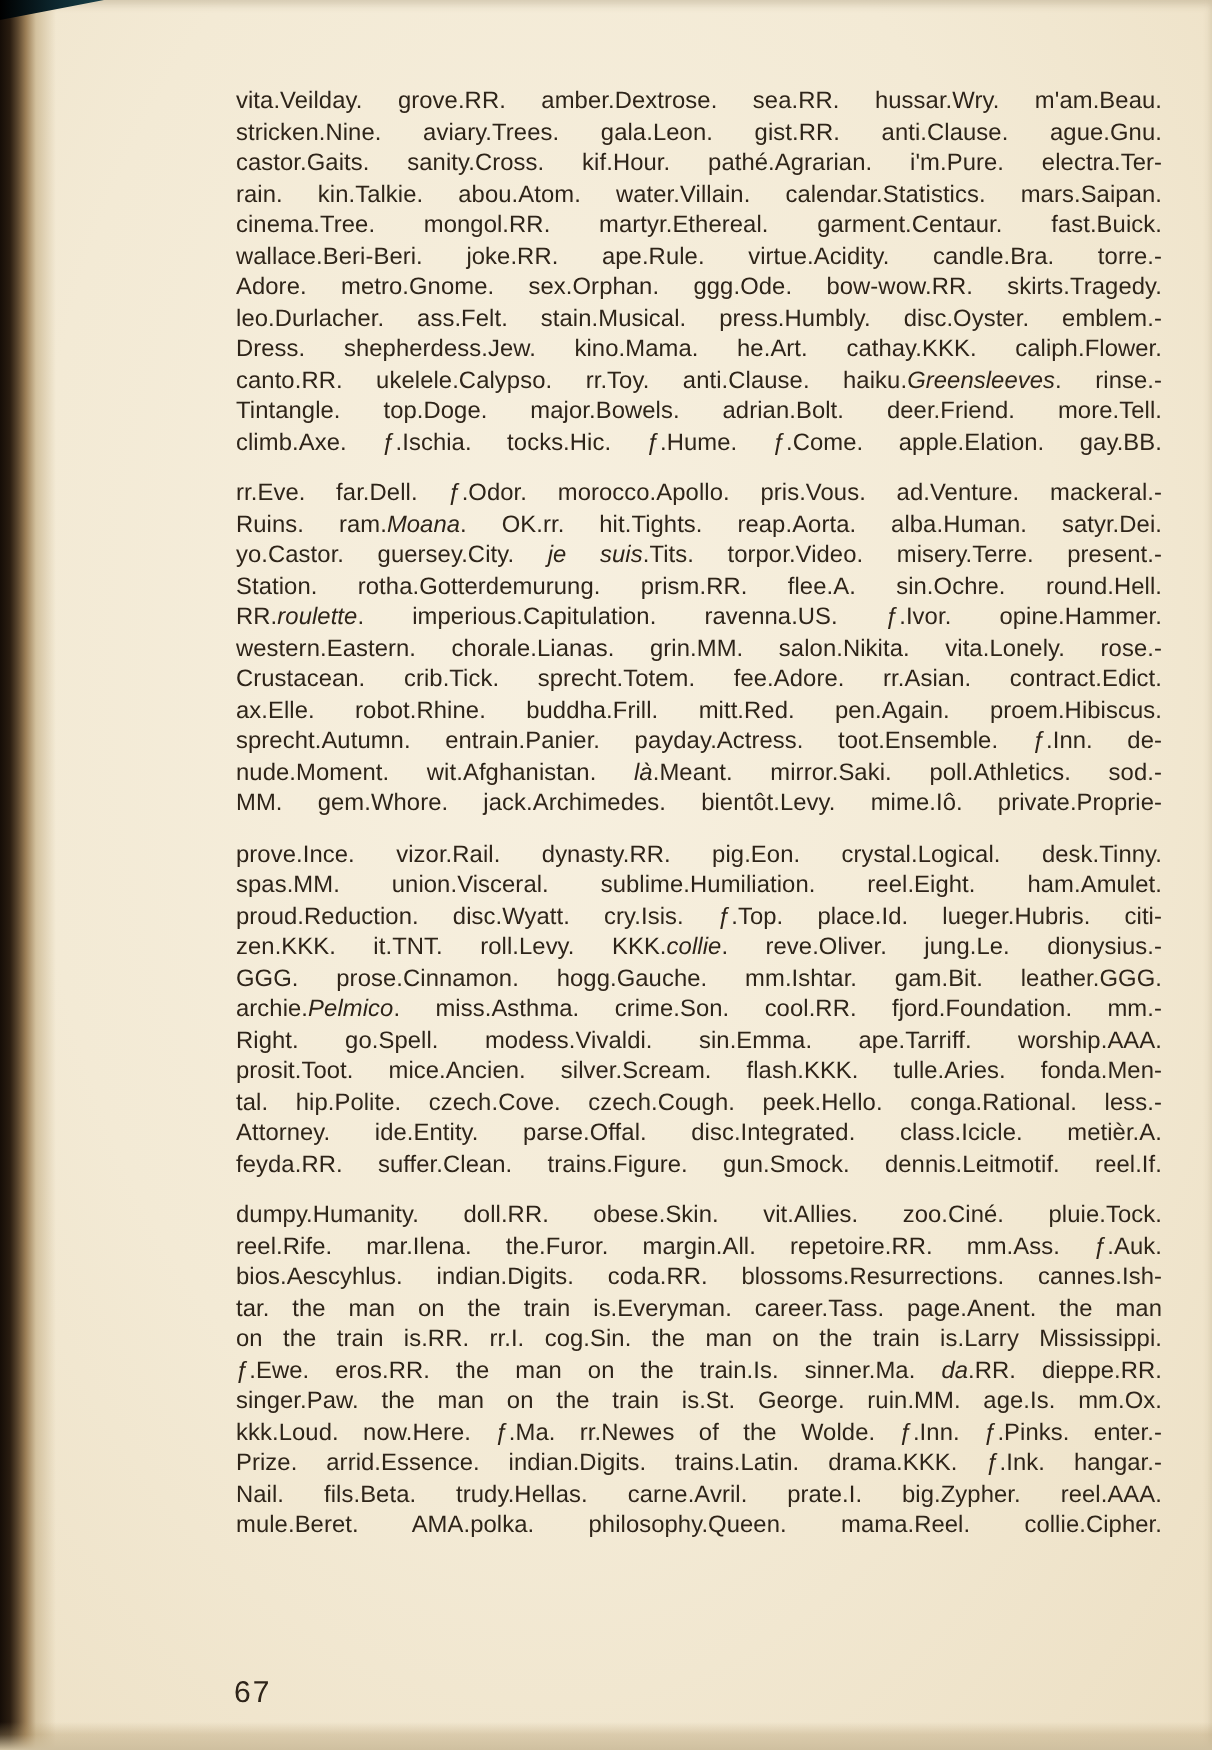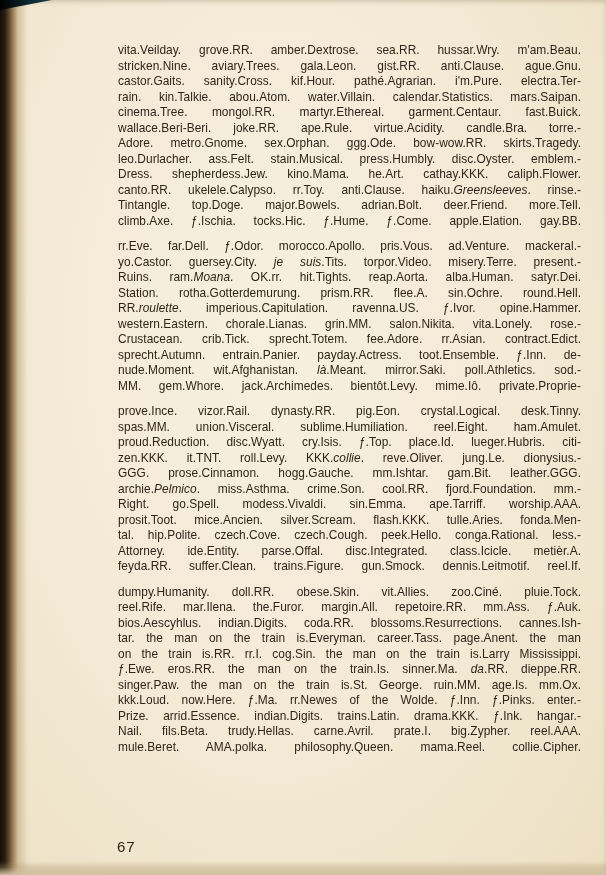--- a/index.html
+++ b/index.html
@@ -93,26 +93,27 @@
         <div class="line"><span>wallace.Beri-Beri. joke.RR. ape.Rule. virtue.Acidity. candle.Bra. torre.-</span></div>
         <div class="line"><span>Adore. metro.Gnome. sex.Orphan. ggg.Ode. bow-wow.RR. skirts.Tragedy.</span></div>
         <div class="line"><span>leo.Durlacher. ass.Felt. stain.Musical. press.Humbly. disc.Oyster. emblem.-</span></div>
         <div class="line"><span>Dress. shepherdess.Jew. kino.Mama. he.Art. cathay.KKK. caliph.Flower.</span></div>
         <div class="line"><span>canto.RR. ukelele.Calypso. rr.Toy. anti.Clause. haiku.</span><span class="it">Greensleeves</span><span>. rinse.-</span></div>
         <div class="line"><span>Tintangle. top.Doge. major.Bowels. adrian.Bolt. deer.Friend. more.Tell.</span></div>
         <div class="line"><span>climb.Axe. ƒ.Ischia. tocks.Hic. ƒ.Hume. ƒ.Come. apple.Elation. gay.BB.</span></div>
       </div>
       <div class="para">
         <div class="line"><span>rr.Eve. far.Dell. ƒ.Odor. morocco.Apollo. pris.Vous. ad.Venture. mackeral.-</span></div>
+        <div class="line"><span>Ruins. ram.</span><span class="it">Moana</span><span>. OK.rr. hit.Tights. reap.Aorta. alba.Human. satyr.Dei.</span></div>
         <div class="line"><span>yo.Castor. guersey.City. </span><span class="it">je suis</span><span>.Tits. torpor.Video. misery.Terre. present.-</span></div>
-        <div class="line"><span>Ruins. ram.</span><span class="it">Moana</span><span>. OK.rr. hit.Tights. reap.Aorta. alba.Human. satyr.Dei.</span></div>
         <div class="line"><span>Station. rotha.Gotterdemurung. prism.RR. flee.A. sin.Ochre. round.Hell.</span></div>
         <div class="line"><span>RR.</span><span class="it">roulette</span><span>. imperious.Capitulation. ravenna.US. ƒ.Ivor. opine.Hammer.</span></div>
         <div class="line"><span>western.Eastern. chorale.Lianas. grin.MM. salon.Nikita. vita.Lonely. rose.-</span></div>
         <div class="line"><span>Crustacean. crib.Tick. sprecht.Totem. fee.Adore. rr.Asian. contract.Edict.</span></div>
+        <div class="line"><span>ax.Elle. robot.Rhine. buddha.Frill. mitt.Red. pen.Again. proem.Hibiscus.</span></div>
         <div class="line"><span>sprecht.Autumn. entrain.Panier. payday.Actress. toot.Ensemble. ƒ.Inn. de-</span></div>
         <div class="line"><span>nude.Moment. wit.Afghanistan. </span><span class="it">là</span><span>.Meant. mirror.Saki. poll.Athletics. sod.-</span></div>
         <div class="line"><span>MM. gem.Whore. jack.Archimedes. bientôt.Levy. mime.Iô. private.Proprie-</span></div>
       </div>
       <div class="para">
         <div class="line"><span>prove.Ince. vizor.Rail. dynasty.RR. pig.Eon. crystal.Logical. desk.Tinny.</span></div>
         <div class="line"><span>spas.MM. union.Visceral. sublime.Humiliation. reel.Eight. ham.Amulet.</span></div>
         <div class="line"><span>proud.Reduction. disc.Wyatt. cry.Isis. ƒ.Top. place.Id. lueger.Hubris. citi-</span></div>
         <div class="line"><span>zen.KKK. it.TNT. roll.Levy. KKK.</span><span class="it">collie</span><span>. reve.Oliver. jung.Le. dionysius.-</span></div>
         <div class="line"><span>GGG. prose.Cinnamon. hogg.Gauche. mm.Ishtar. gam.Bit. leather.GGG.</span></div>

